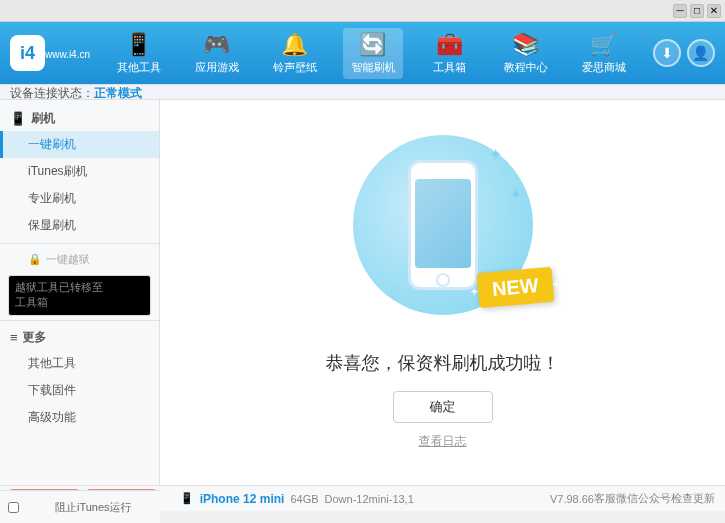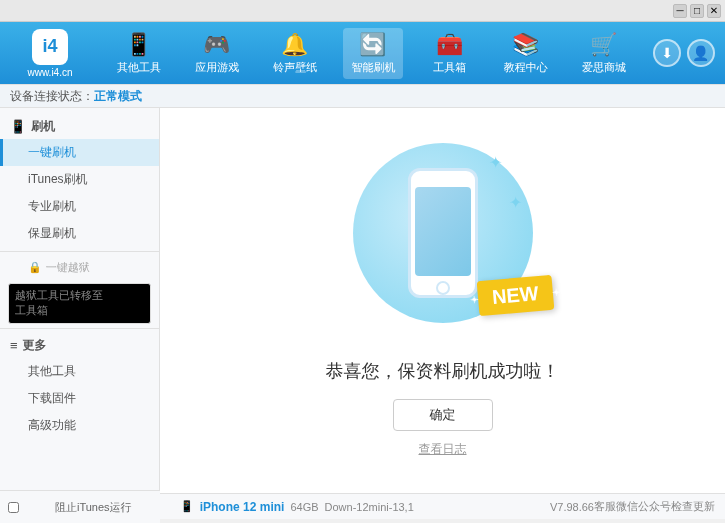--- a/index.html
+++ b/index.html
@@ -26,21 +26,21 @@
     .header {
       height: 62px;
       background: linear-gradient(to bottom, #3ab0e8, #1e8fd8);
       display: flex;
       align-items: center;
       padding: 0 10px;
     }
     .logo {
       width: 80px;
       display: flex;
-      flex-direction: column;
+      flex-direction: row;
       align-items: center;
       margin-right: 10px;
       flex-shrink: 0;
     }
     .logo-icon {
       width: 36px; height: 36px; background: white; border-radius: 8px;
       display: flex; align-items: center; justify-content: center;
       color: #1e8fd8; font-weight: bold; font-size: 18px;
     }
     .logo-text { color: white; font-size: 10px; margin-top: 2px; }
@@ -219,26 +219,25 @@
       font-size: 13px;
       color: #333;
       margin-bottom: 10px;
     }
     .log-link {
       color: #999; font-size: 12px; cursor: pointer; text-decoration: underline;
     }
 
     
     .statusbar {
-      height: 24px;
+      height: 16px;
       background: #f0f4f8;
       border-top: 1px solid #e0e0e0;
       border-bottom: 1px solid #e0e0e0;
       display: flex;
-      align-items: center;
       padding: 0 10px;
       font-size: 12px;
       color: #555;
     }
     .status-normal { color: #1e8fd8; font-weight: bold; }
 
     
     .device-bar {
       height: 26px;
       background: #f7f8fa;

